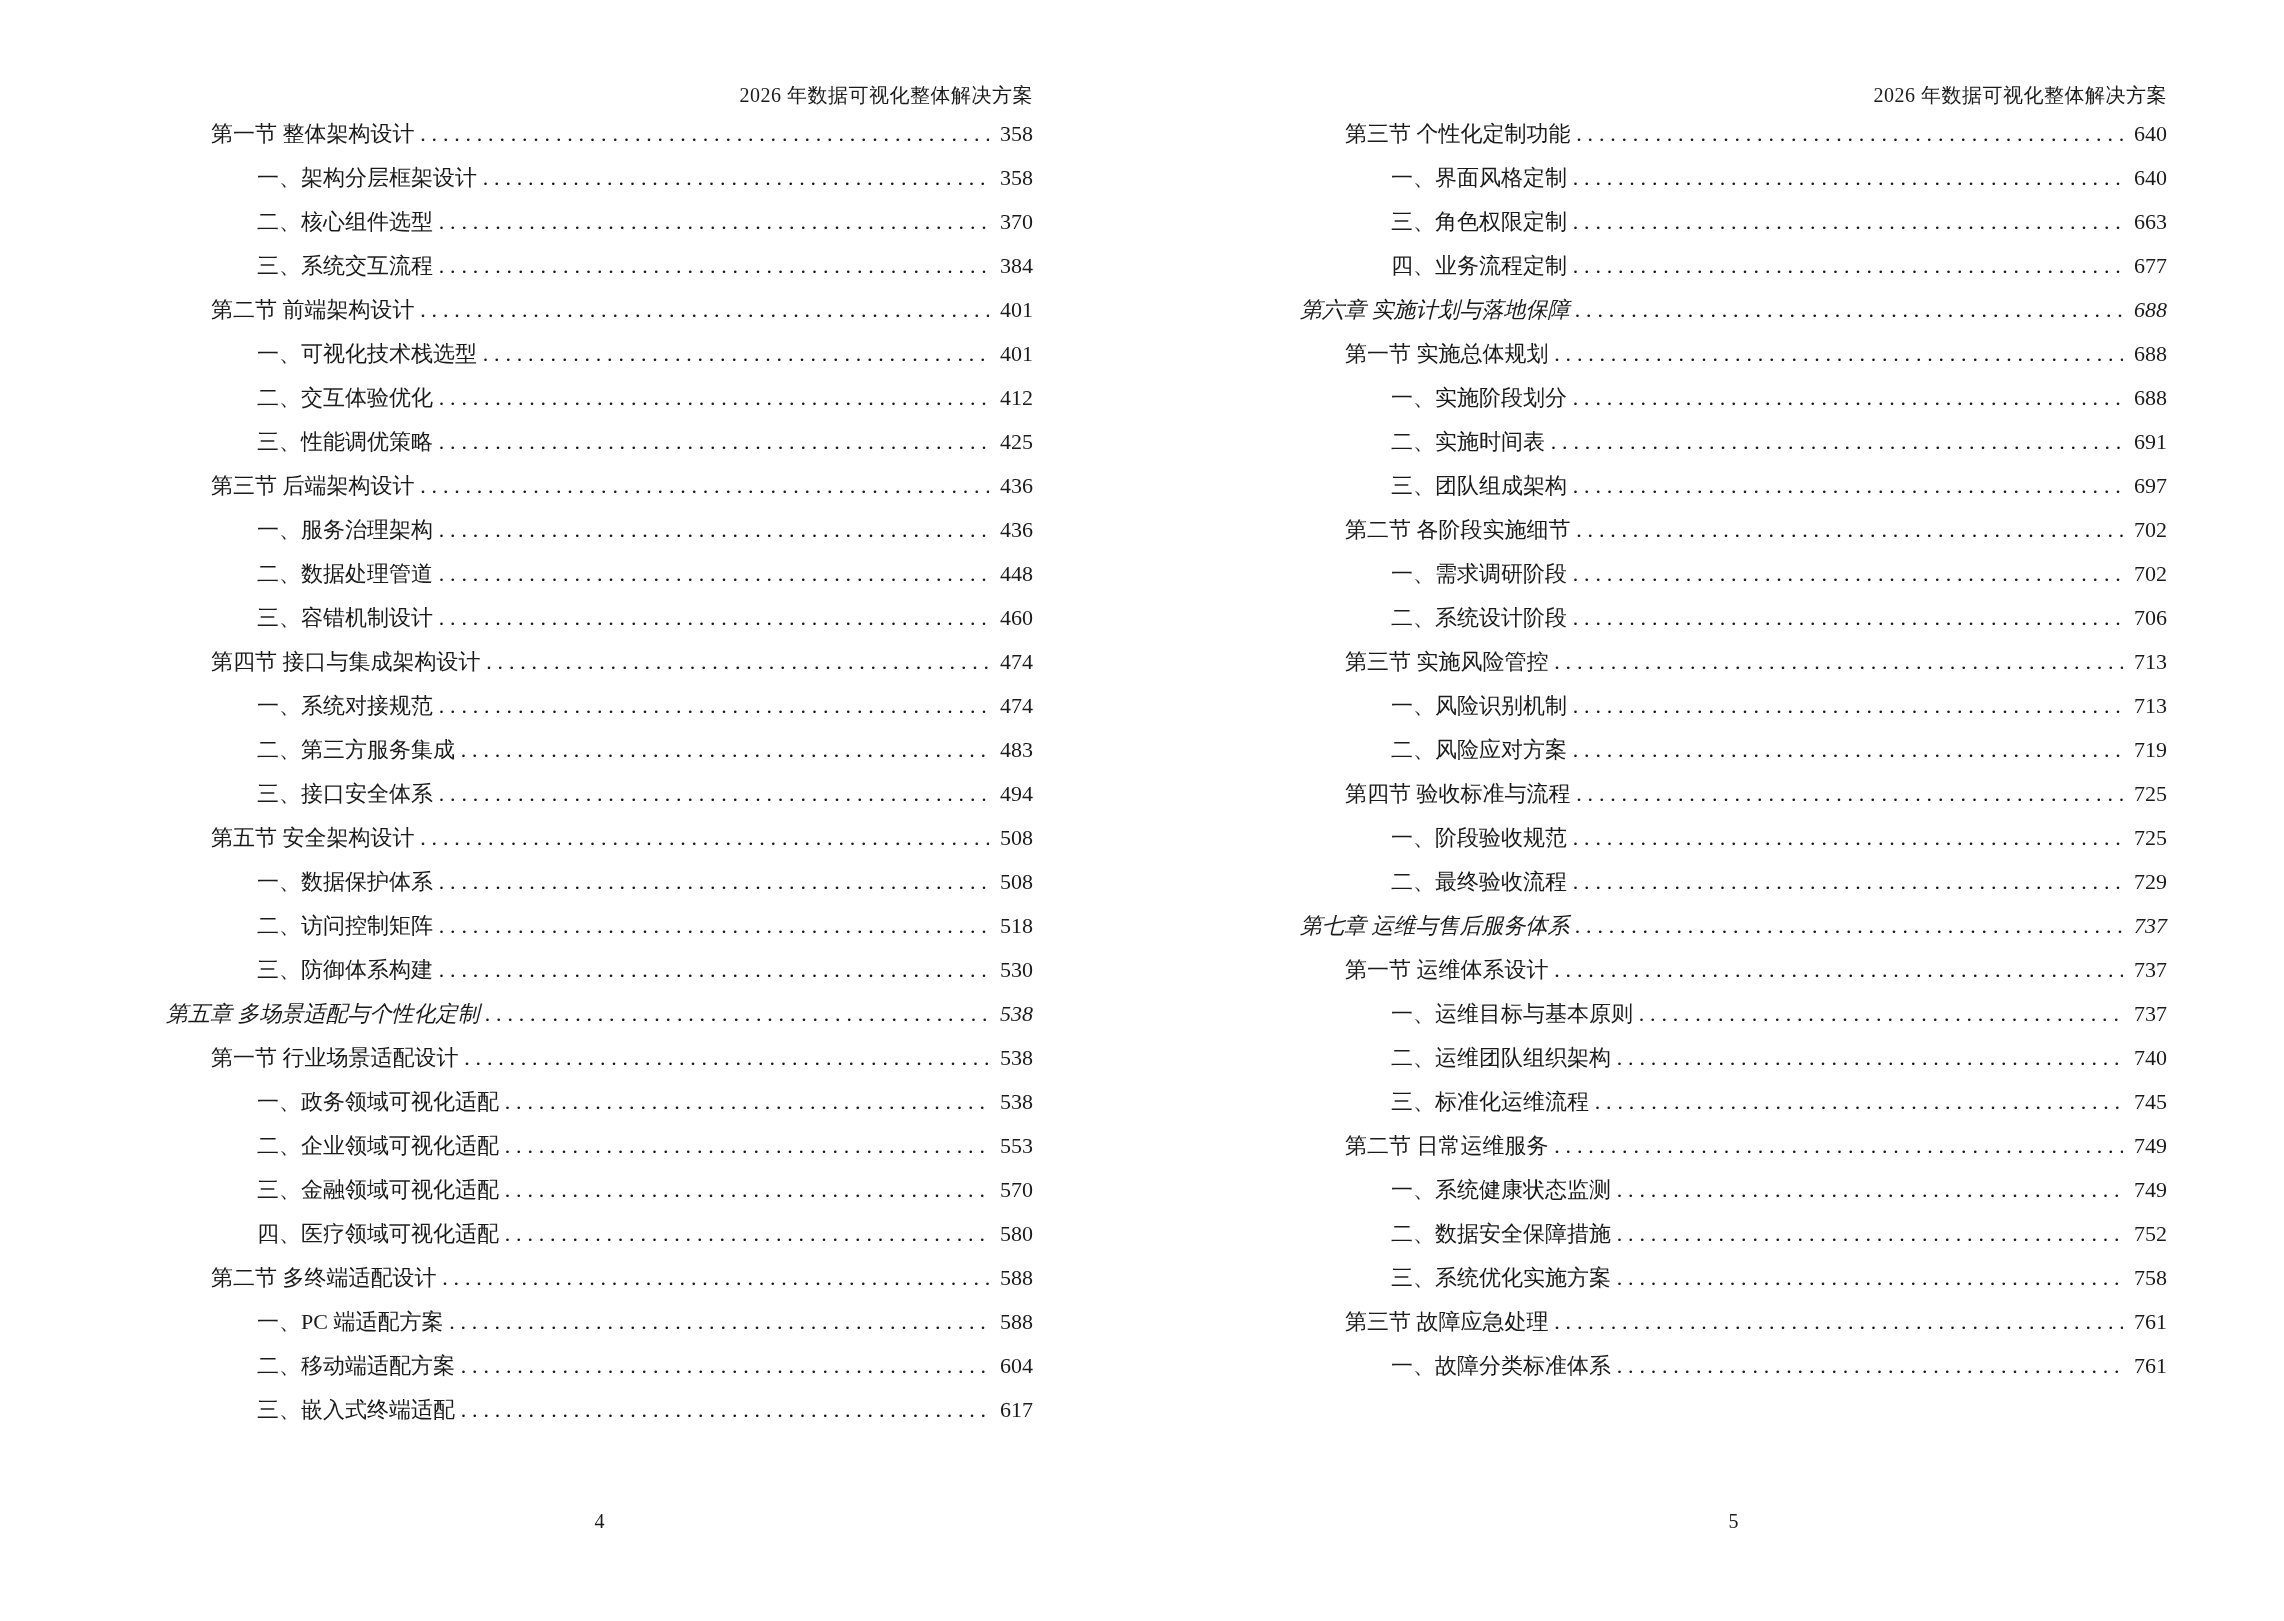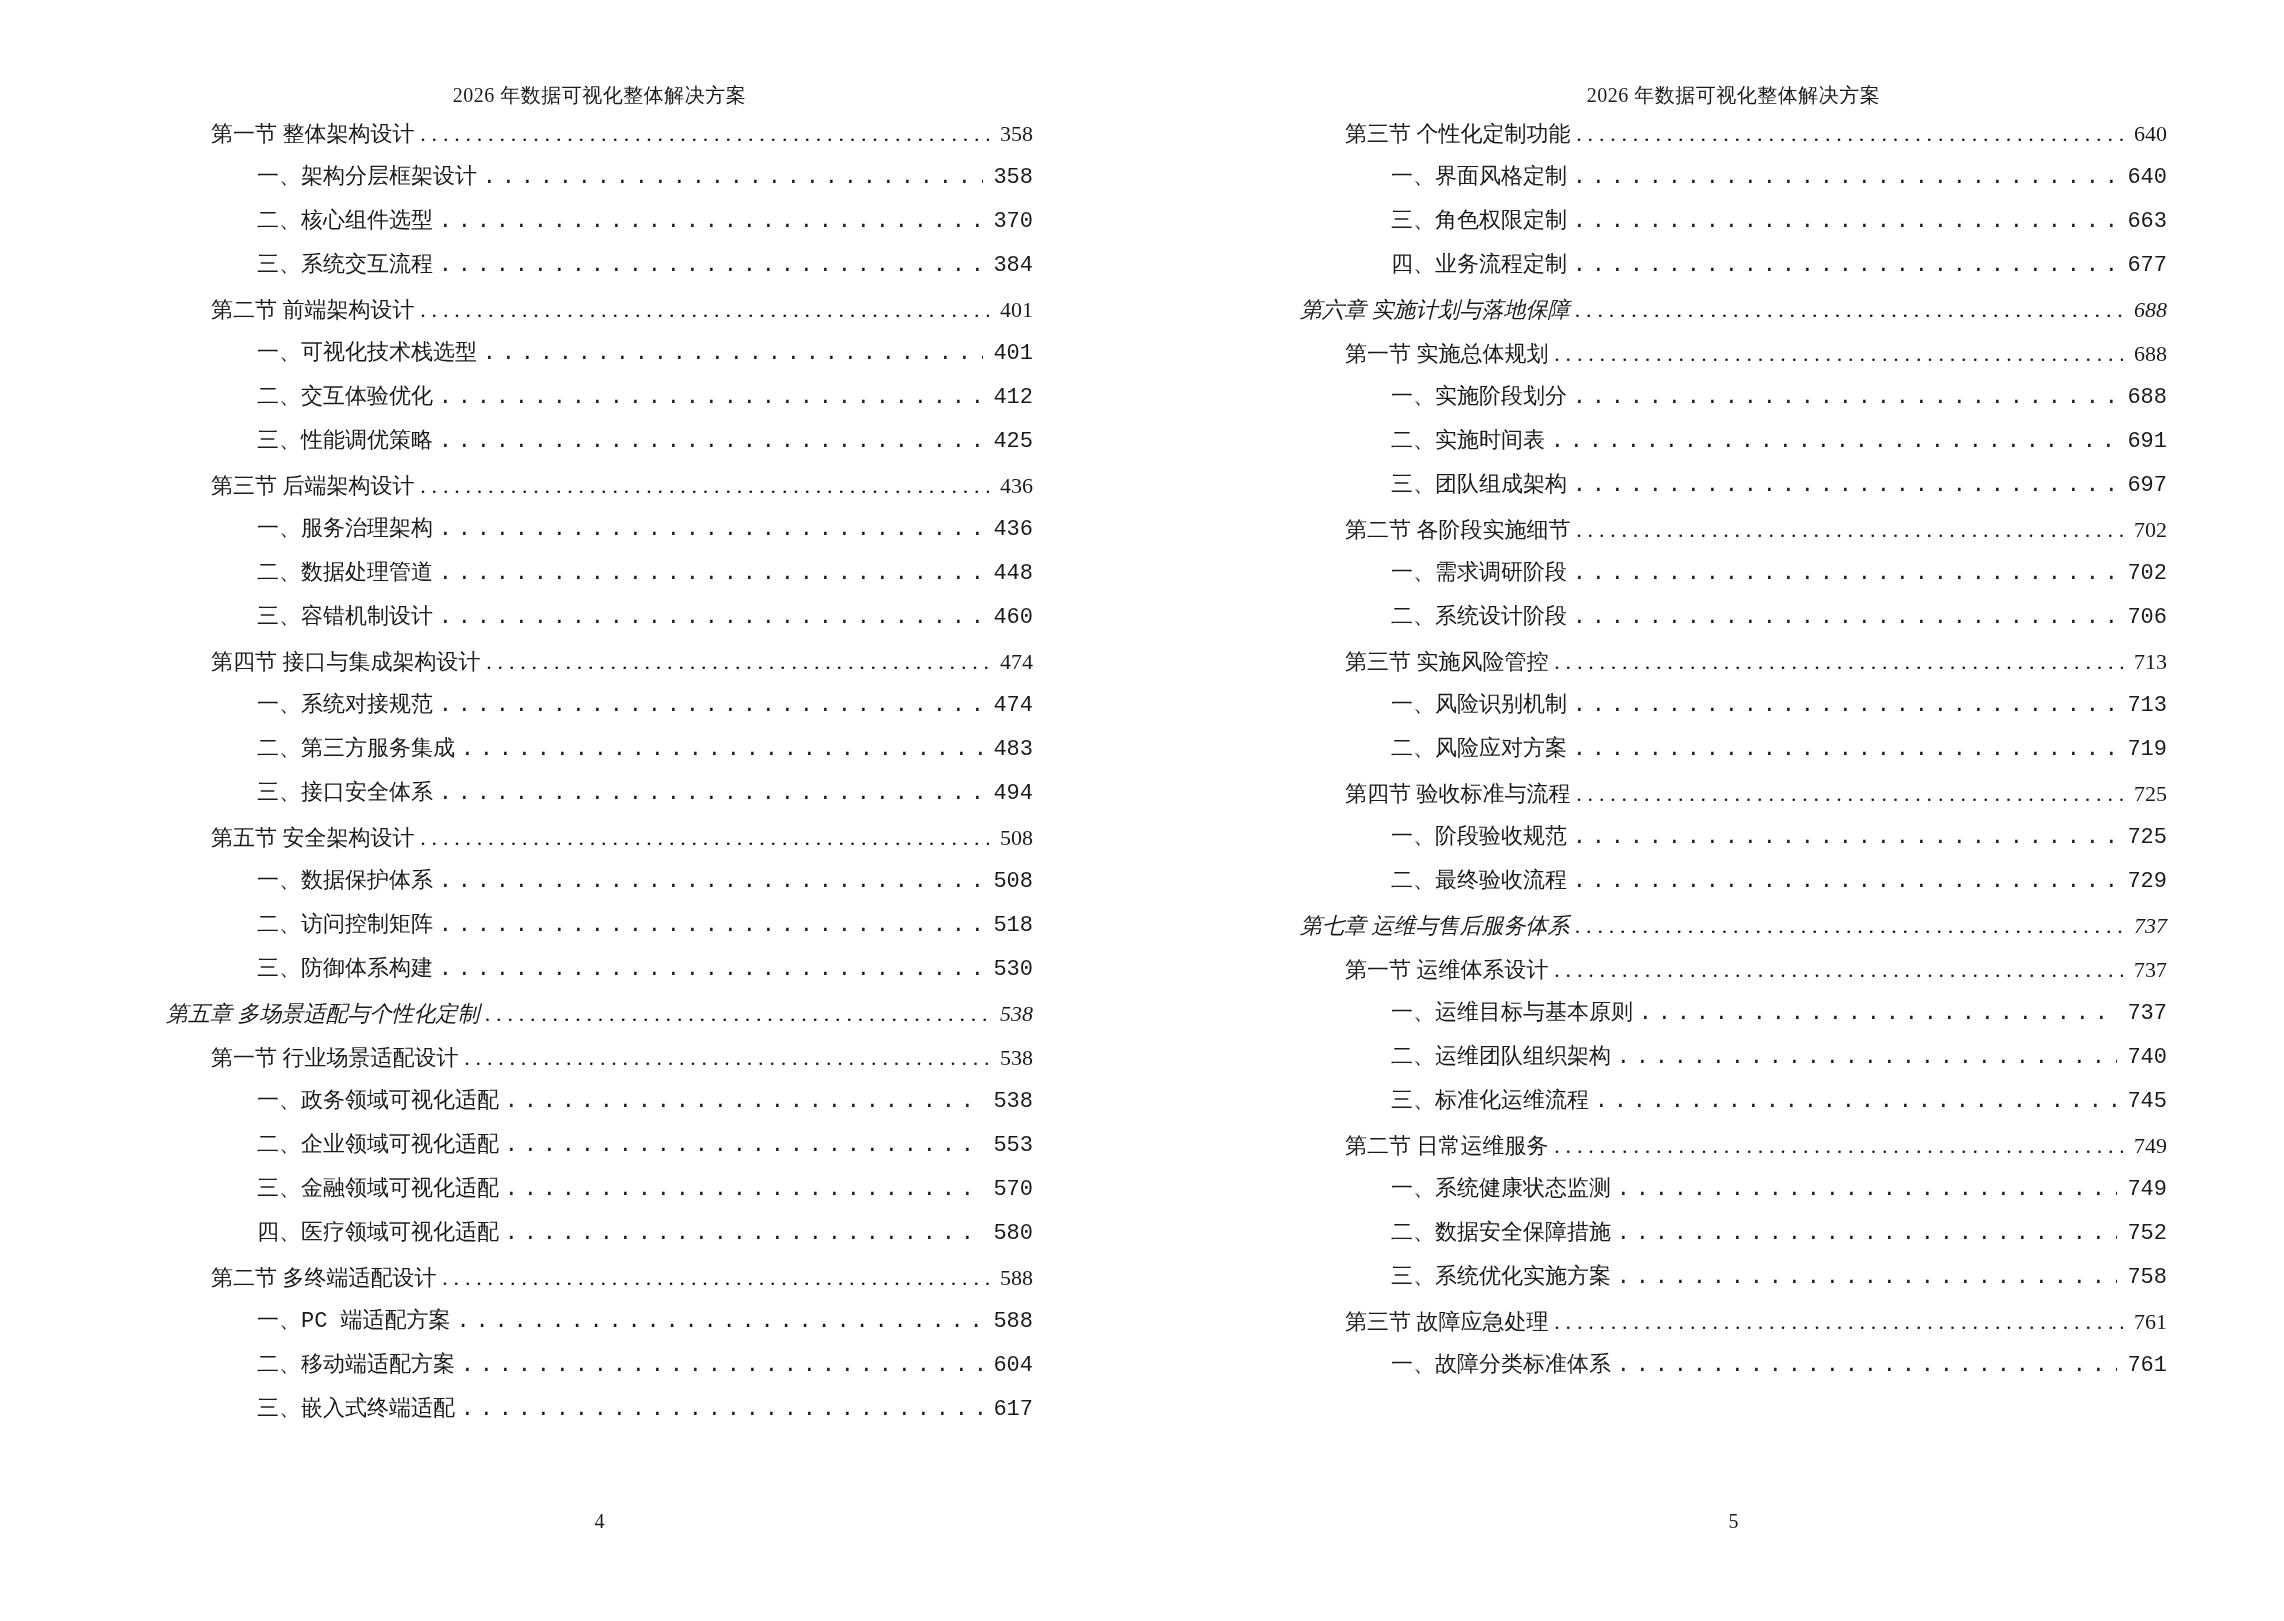--- a/index.html
+++ b/index.html
@@ -22,21 +22,21 @@
     height: 1622px;
   }
   .page-left  { left: 166px; }
   .page-right { left: 1300px; }
 
   .page-header {
     position: absolute;
     top: 85px;
     left: 0;
     right: 0;
-    text-align: center;
+    text-align: right;
     font-size: 20px;
     line-height: 21px;
     white-space: nowrap;
     letter-spacing: 0.5px;
   }
 
   .toc {
     position: absolute;
     top: 112px;
     left: 0;
@@ -44,21 +44,21 @@
   }
   .toc-row {
     display: flex;
     height: 44px;
     line-height: 44px;
     font-size: 22px;
     white-space: nowrap;
   }
   .lvl-chapter { padding-left: 0; font-style: italic; }
   .lvl-section { padding-left: 45px; text-align: right; }
-  .lvl-item    { padding-left: 91px; font-family: Liberation Mono, monospace; }
+  .lvl-item    { padding-left: 91px; }
 
   .toc-title { flex: 0 0 auto; }
 
   .leader {
     flex: 1 1 auto;
     overflow: hidden;
     margin: 0 10.6px 0 5.8px;
     letter-spacing: 5.8px;
   }
   .leader::after {

